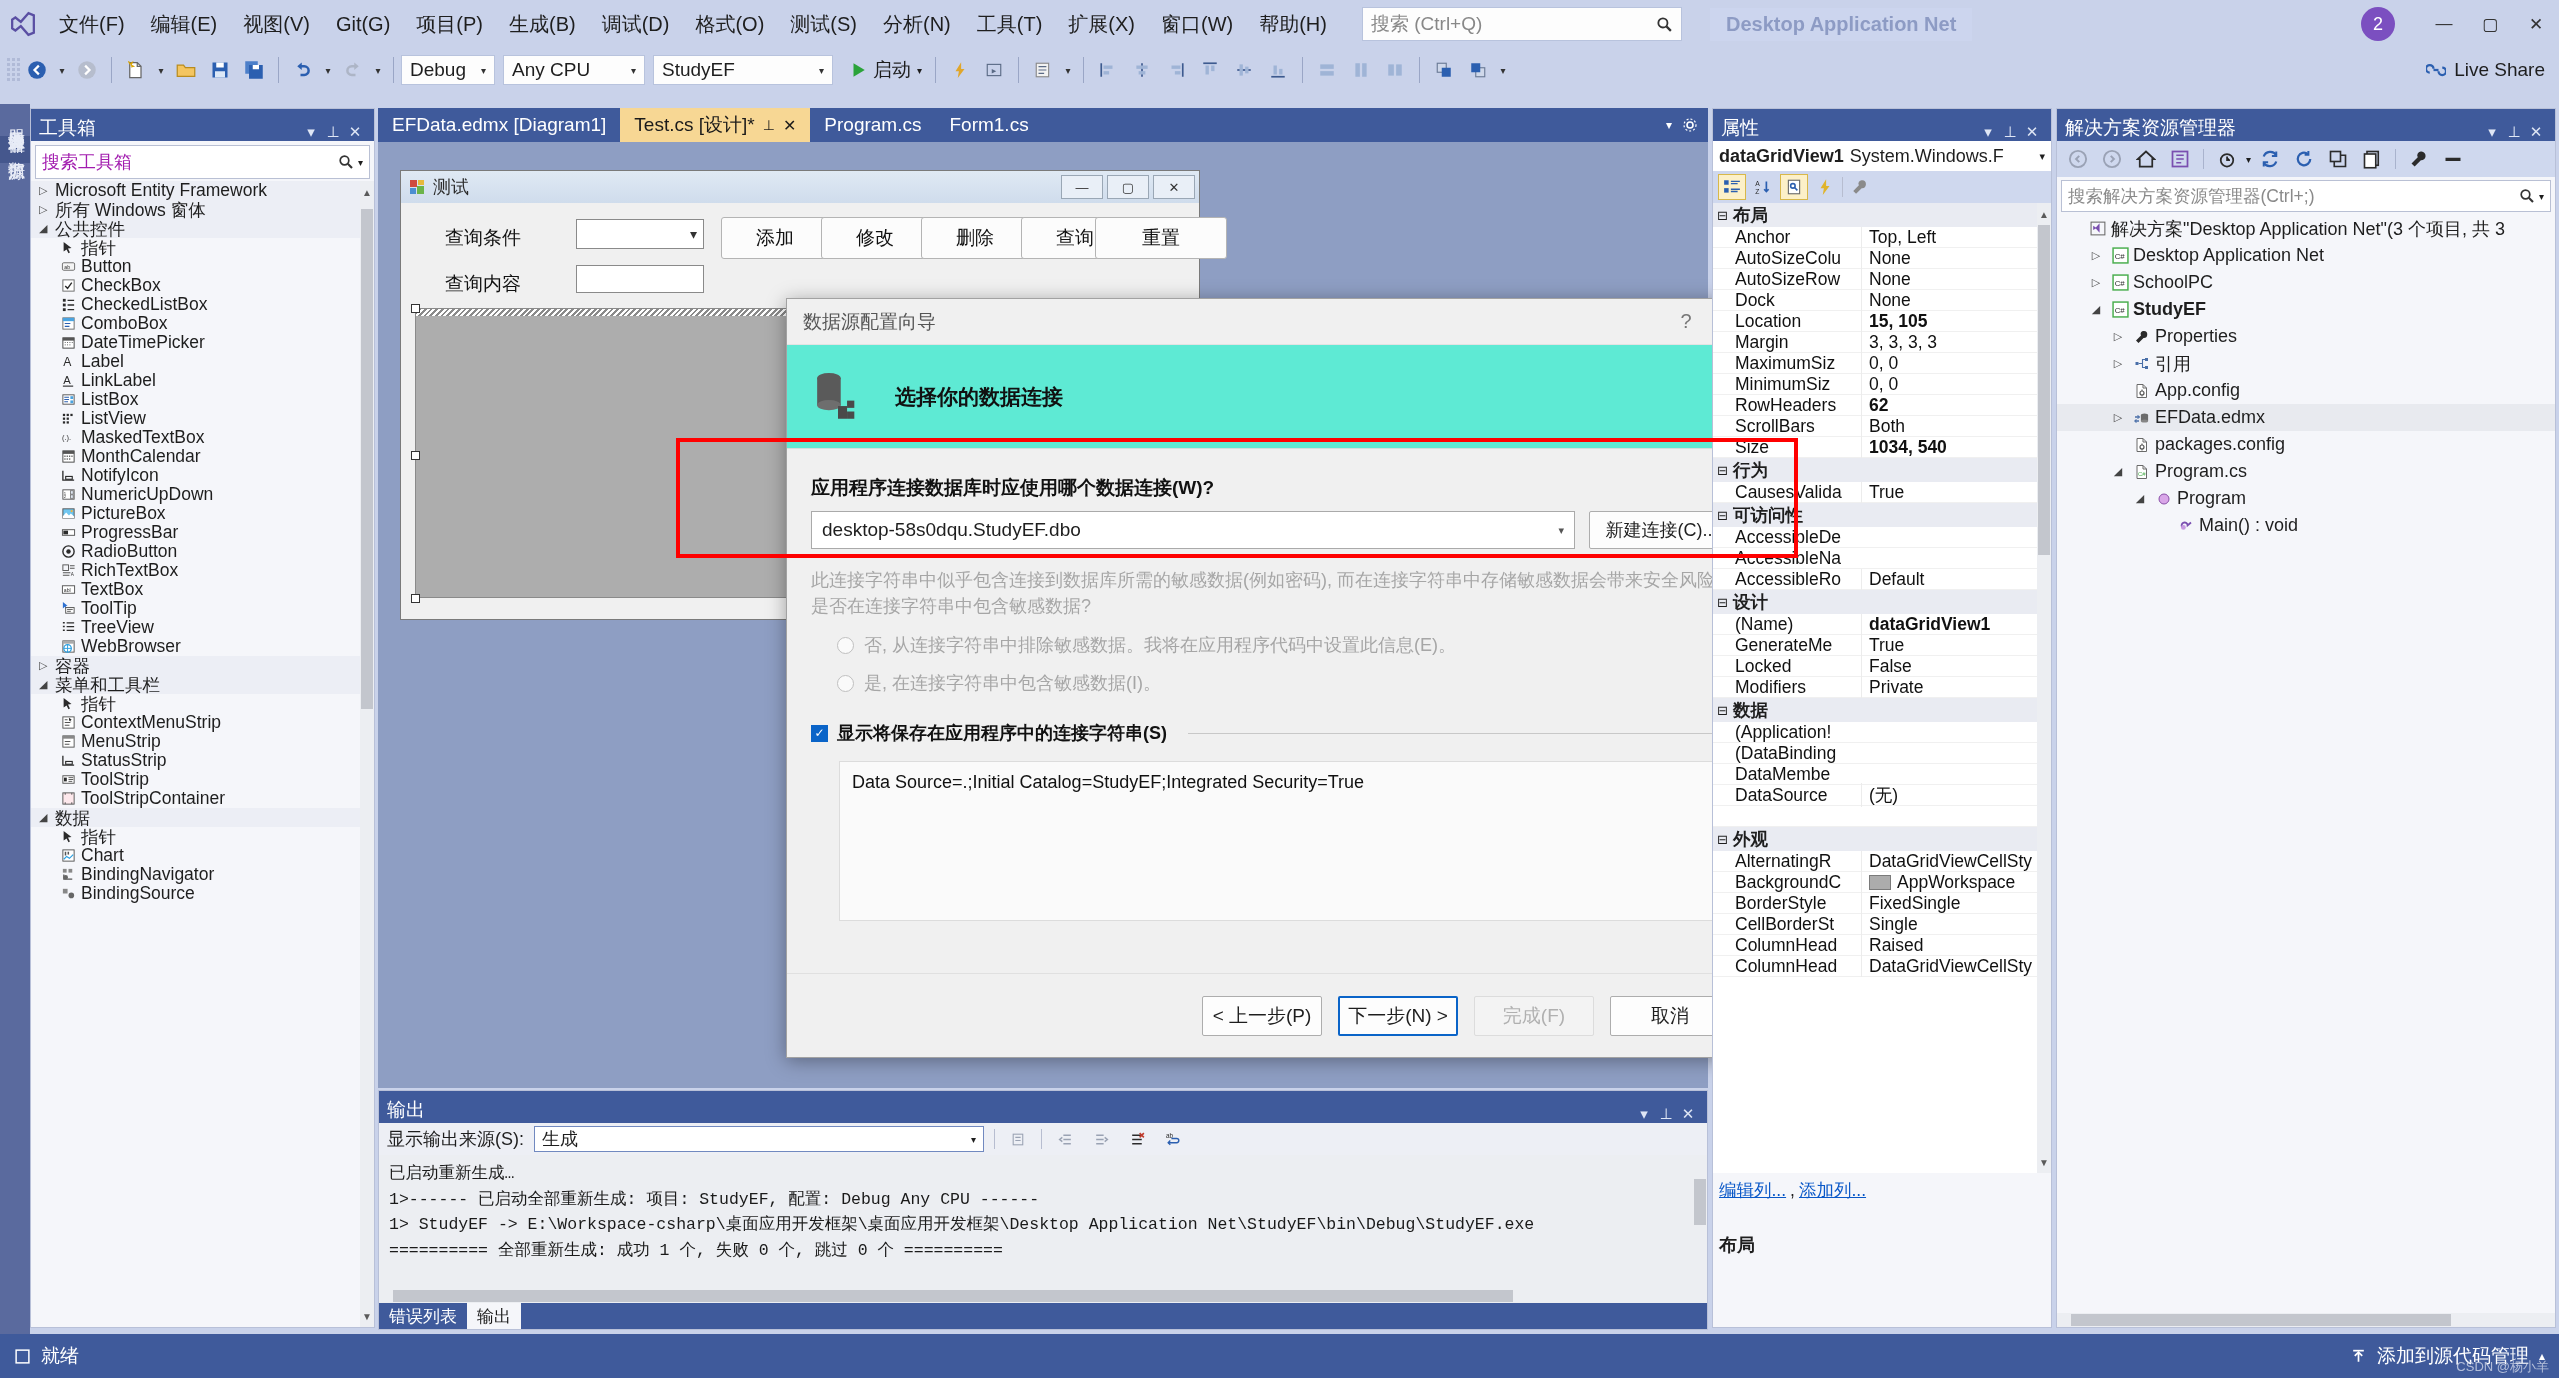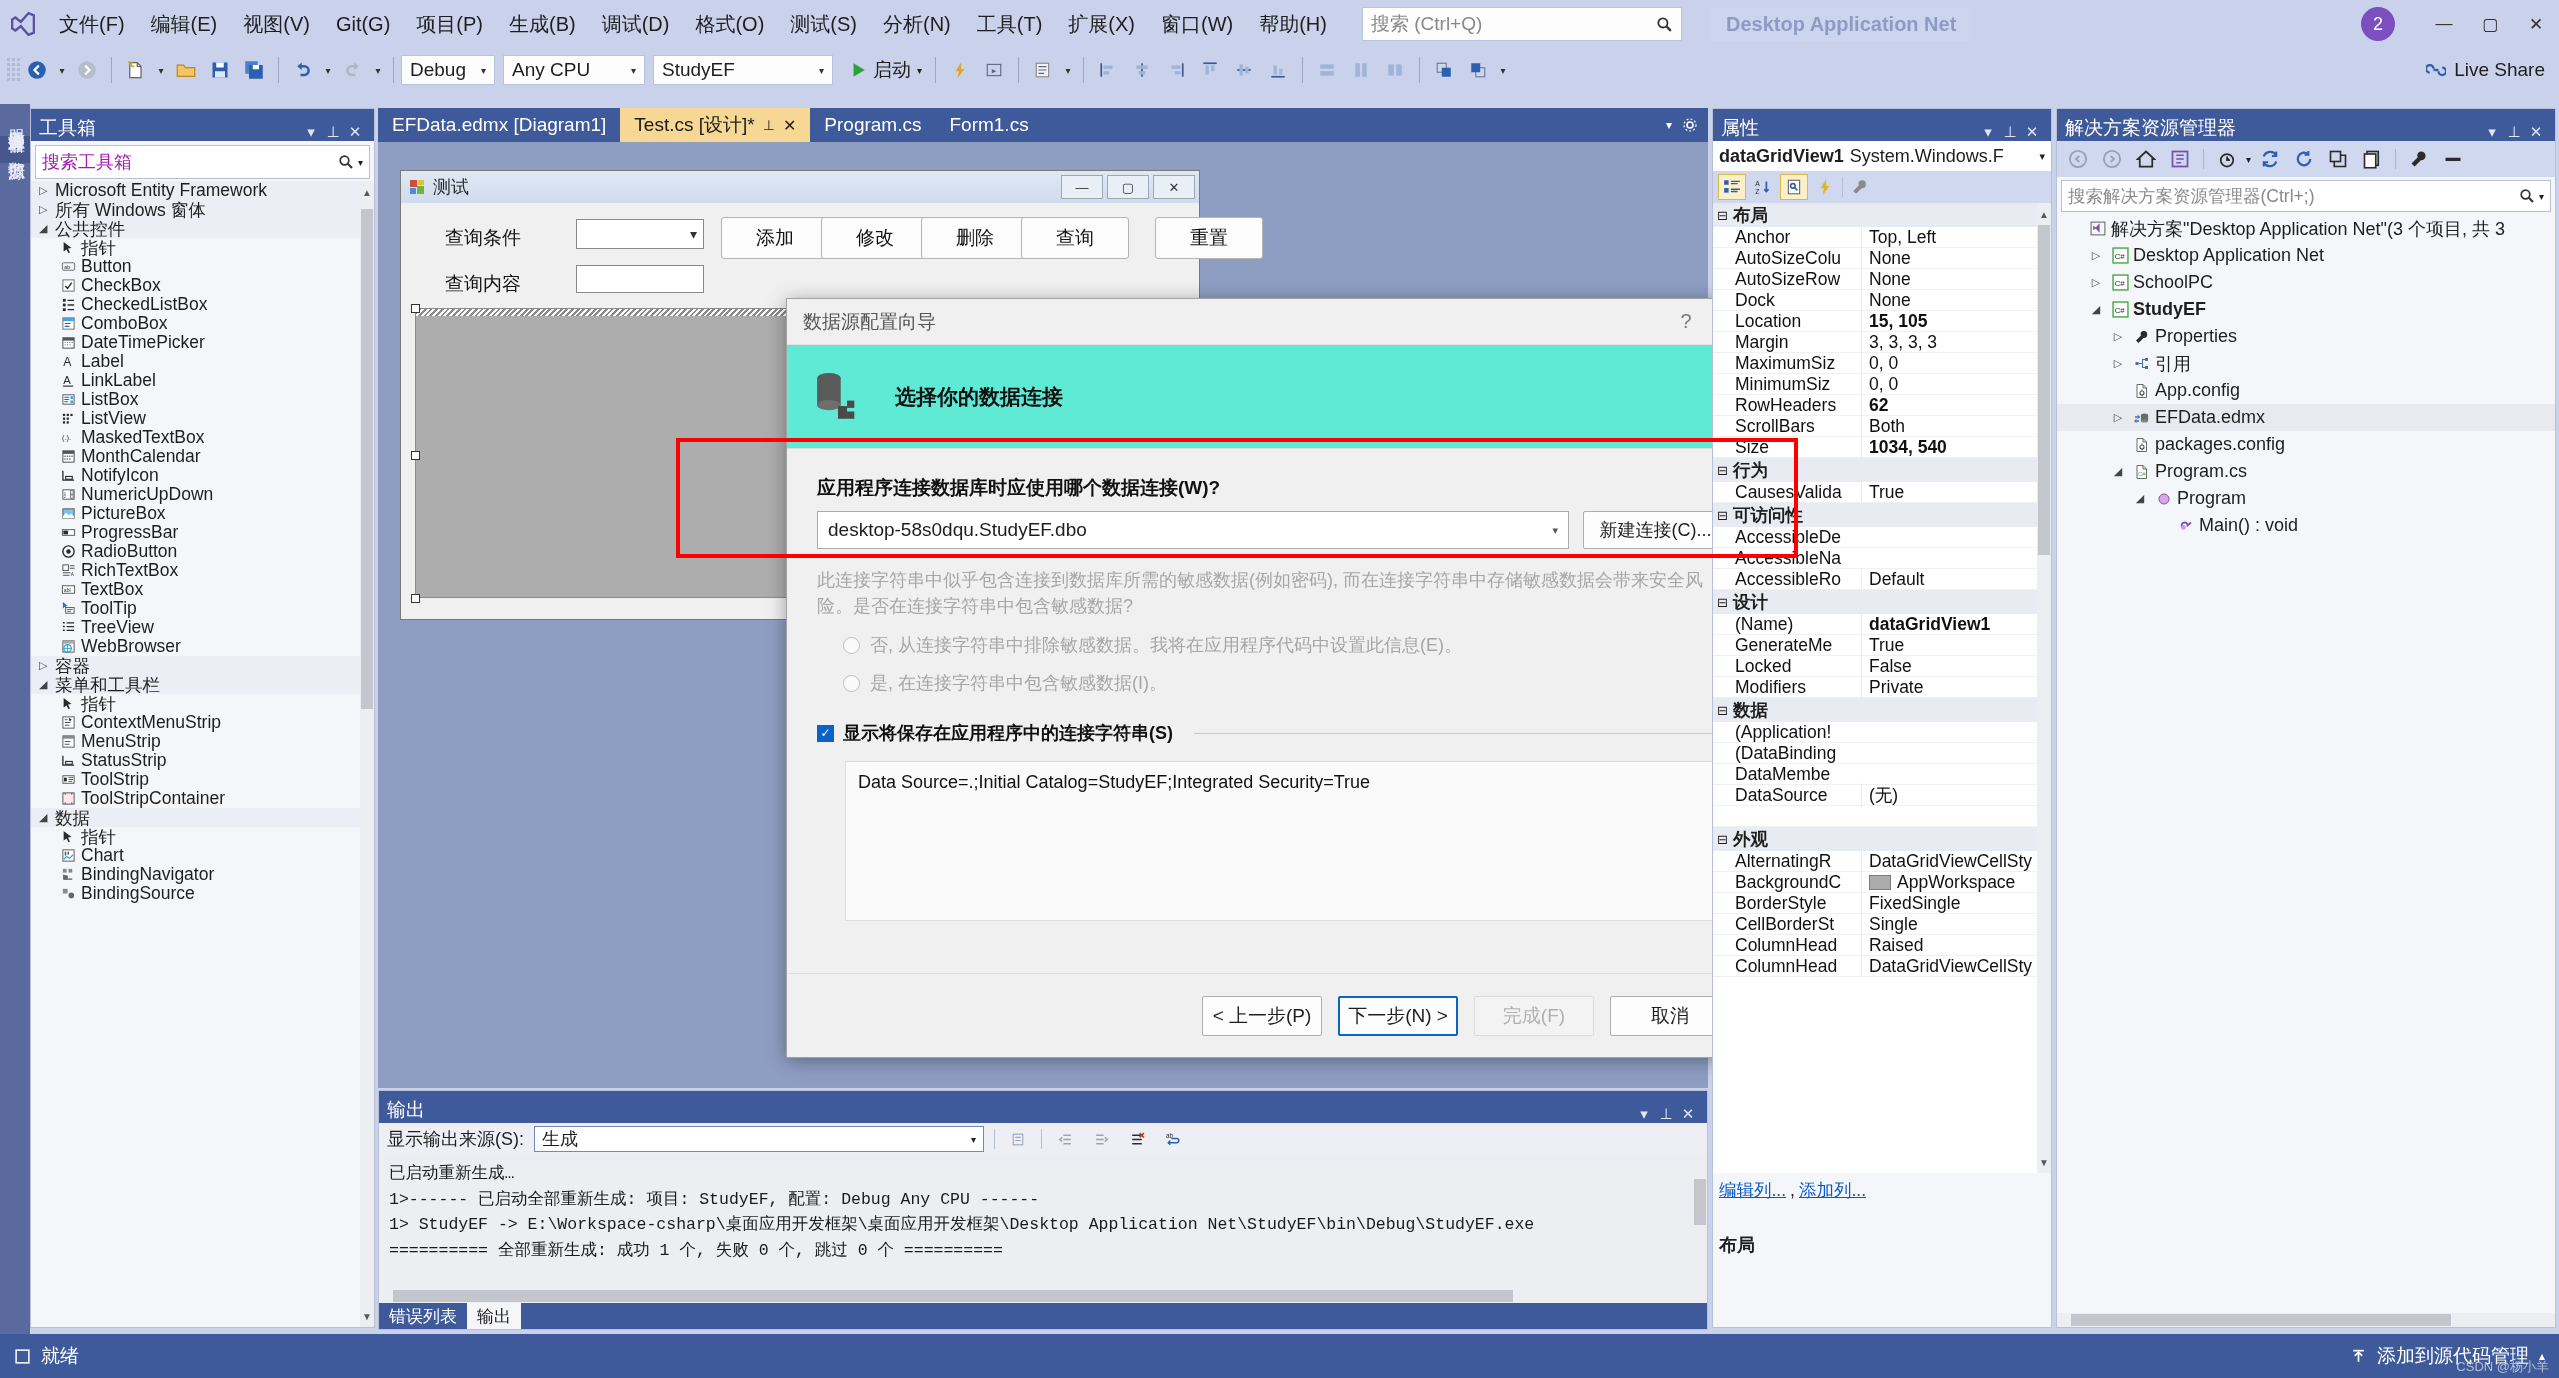--- a/index.html
+++ b/index.html
@@ -85,21 +85,21 @@
      background:repeating-linear-gradient(135deg,#fff 0 2px,#8a8a8a 2px 4px); }
   .sz-handle { position:absolute; width:9px; height:9px; background:#fff; border:1px solid #333; }
 
   
   .dlg { position:absolute; left:786px; top:298px; width:973px; height:760px; background:#f0f0f0; border:1px solid #a2a2a2; box-shadow:0 3px 18px rgba(0,0,0,.35); }
   .dlg-title { height:46px; background:#f0f0f0; display:flex; align-items:center; padding-left:16px; font-size:19px; color:#555; border-bottom:1px solid #e3e3e3; }
   .dlg-title .t { flex:1; }
   .dlg-title .b { width:48px; text-align:center; font-size:20px; color:#777; }
   .dlg-banner { height:104px; background:#5eead4; display:flex; align-items:center; padding-left:22px; gap:28px; border-bottom:1px solid #dcdcdc; }
   .dlg-banner .bt { font-size:21px; font-weight:bold; color:#111; }
-  .dlg-body { padding:26px 30px 0; }
+  .dlg-body { padding:26px 24px 0; }
   .q-label { font-size:19px; font-weight:bold; color:#111; margin-bottom:10px; }
   .conn-row { display:flex; gap:14px; }
   .conn-combo { flex:1; height:38px; background:#fff; border:1px solid #aaa; display:flex; align-items:center; padding:0 10px; font-size:19px; }
   .conn-combo .cv { flex:1; }
   .conn-combo .ca { font-size:11px; color:#555; }
   .conn-new { width:145px; height:38px; background:#fdfdfd; border:1px solid #adadad; border-radius:2px; display:flex; align-items:center; justify-content:center; font-size:18px; }
   .warn { margin-top:18px; font-size:18px; color:#a6a6a6; line-height:1.45; }
   .radio-row { display:flex; align-items:center; gap:10px; margin:14px 0 0 26px; font-size:18px; color:#a6a6a6; }
   .radio { width:17px; height:17px; border:1px solid #c0c0c0; border-radius:50%; background:#fafafa; }
   .chk-row { display:flex; align-items:center; gap:9px; margin-top:26px; }
@@ -866,21 +866,21 @@
       </div>
       <div class="wf-body">
         <div class="wf-lbl" style="left:44px;top:22px">查询条件</div>
         <div class="wf-combo" style="left:175px;top:16px;width:128px;height:30px">▾</div>
         <div class="wf-lbl" style="left:44px;top:68px">查询内容</div>
         <div class="wf-text" style="left:175px;top:62px;width:128px;height:28px"></div>
         <div class="wf-btn" style="left:320px;top:14px;width:108px;height:42px">添加</div>
         <div class="wf-btn" style="left:420px;top:14px;width:108px;height:42px">修改</div>
         <div class="wf-btn" style="left:520px;top:14px;width:108px;height:42px">删除</div>
         <div class="wf-btn" style="left:620px;top:14px;width:108px;height:42px">查询</div>
-        <div class="wf-btn" style="left:754px;top:14px;width:108px;height:42px">重置</div>
+        <div class="wf-btn" style="left:694px;top:14px;width:132px;height:42px">重置</div>
         <div class="wf-grid" style="left:14px;top:105px;width:770px;height:290px">
           <div class="wf-hatch"></div>
         </div>
         <div class="sz-handle" style="left:10px;top:101px"></div>
         <div class="sz-handle" style="left:10px;top:248px"></div>
         <div class="sz-handle" style="left:10px;top:391px"></div>
       </div>
     </div>
   </div>
 

